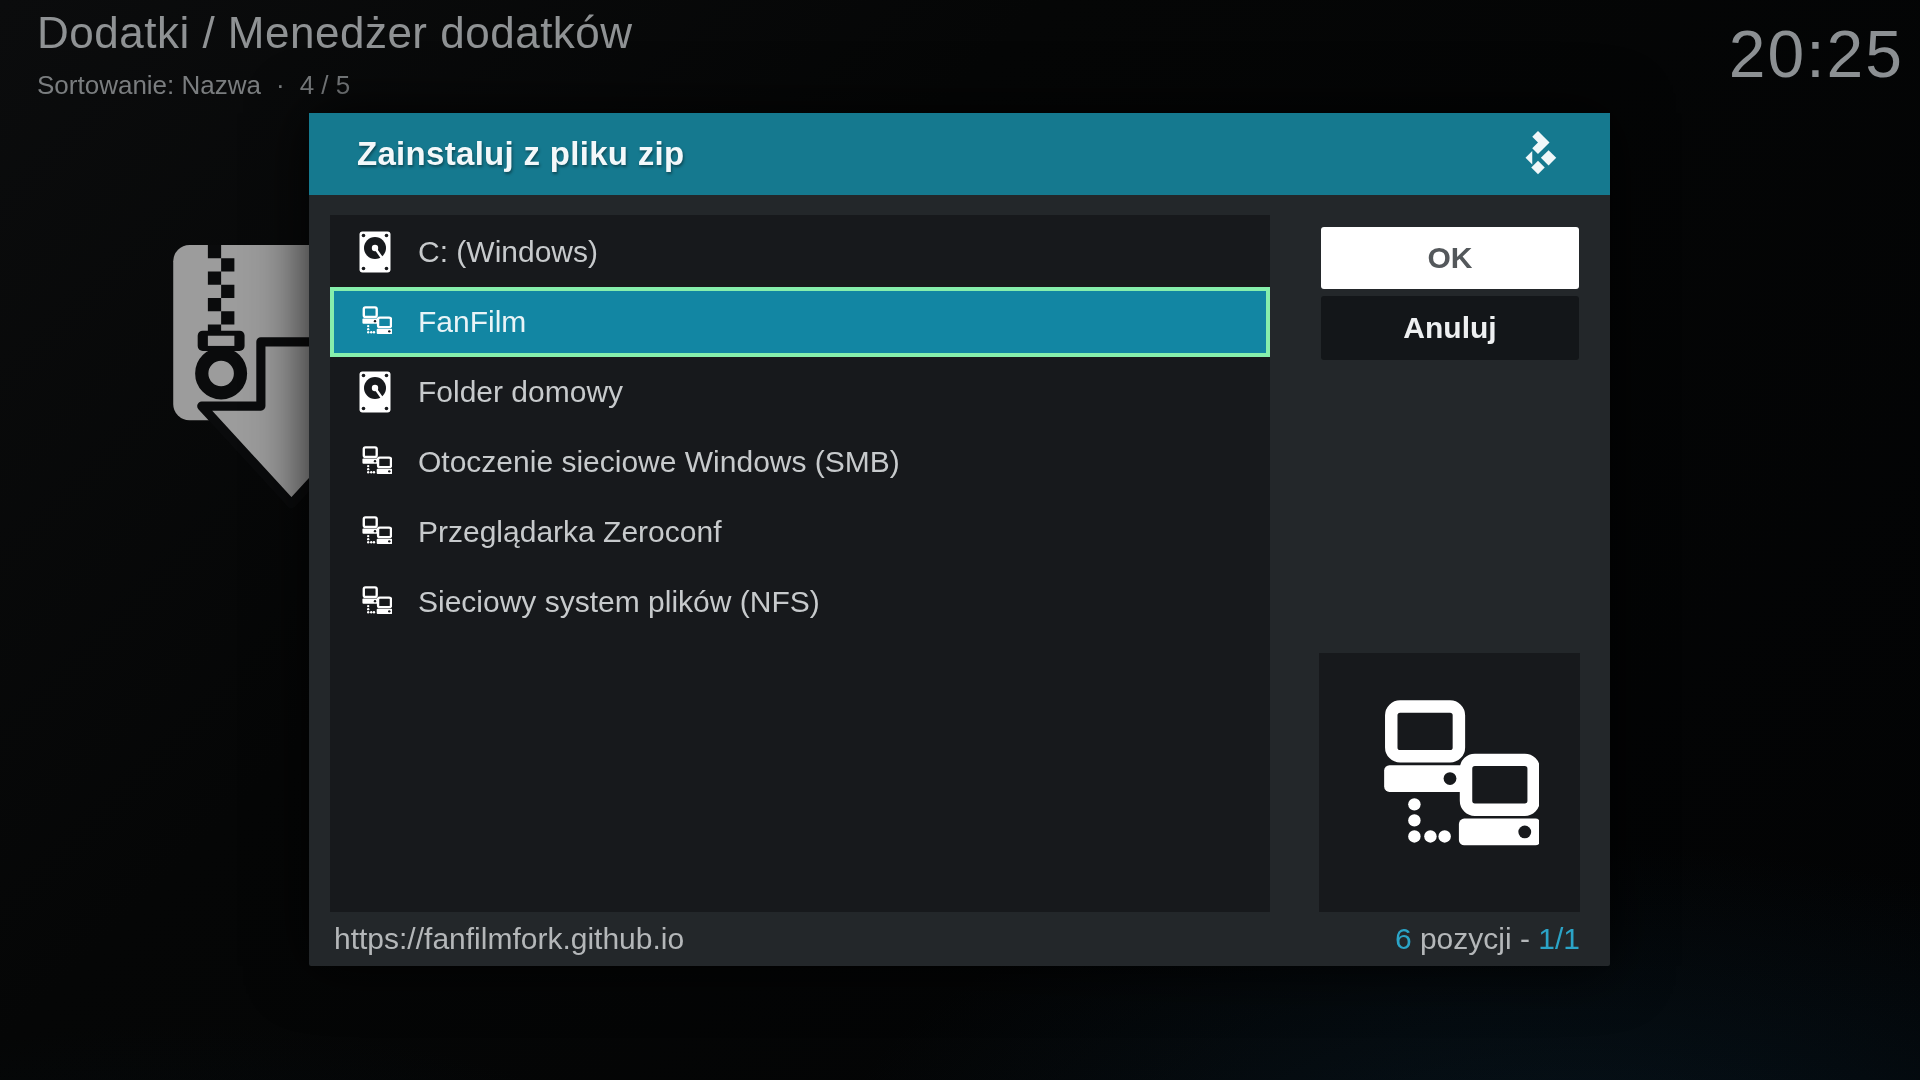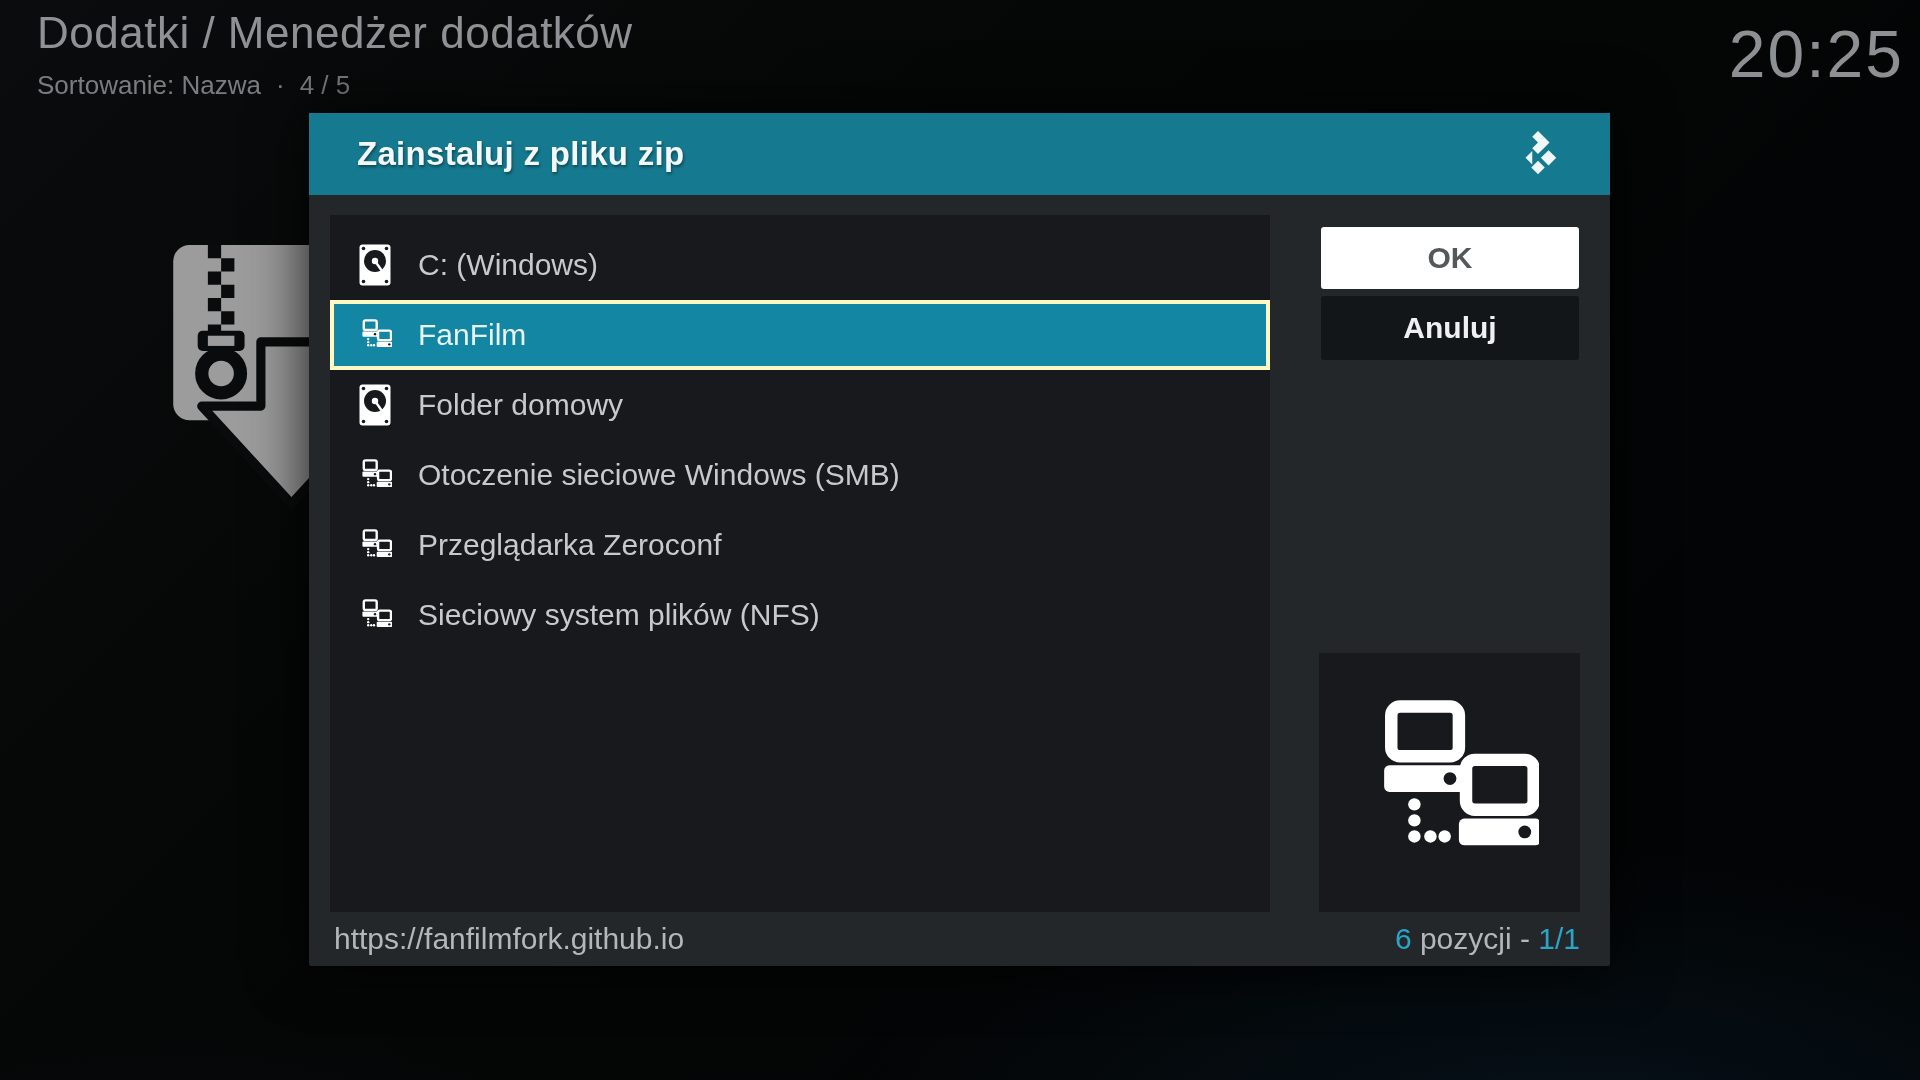--- a/index.html
+++ b/index.html
@@ -34,29 +34,29 @@
     background:#15798f; display:flex; align-items:center; padding:0 48px;
   }
   .dialog-title {
     font-size:33px; font-weight:700; color:#f3f8fa;
     text-shadow:1px 2px 3px rgba(0,0,0,0.4); letter-spacing:0.3px;
   }
   .kodi-logo { margin-left:auto; width:48px; height:48px; display:block; }
 
   .list-panel {
     position:absolute; left:21px; top:102px; width:940px; height:697px;
-    background:#17191c; padding-top:15px;
+    background:#17191c; padding-top:2px;
   }
   .row {
     height:70px; width:100%; display:flex; align-items:center;
     padding-left:26px; gap:24px; cursor:pointer;
   }
   .row .label { font-size:30px; color:#c7cacc; }
   .row.selected {
-    background:#1286a3; border:4px solid #fef9c3; padding-left:22px;
+    background:#1286a3; border:4px solid #86efac; padding-left:22px;
   }
   .row.selected .label { color:#e9f4f7; }
   .row .icon { display:flex; align-items:center; justify-content:center; width:38px; }
 
   .btn {
     position:absolute; left:1012px; width:258px; display:flex;
     align-items:center; justify-content:center; border-radius:3px;
     font-weight:700; font-size:30px; cursor:pointer;
   }
   .btn-ok { top:114px; height:62px; background:#ffffff; color:#54585b; }

